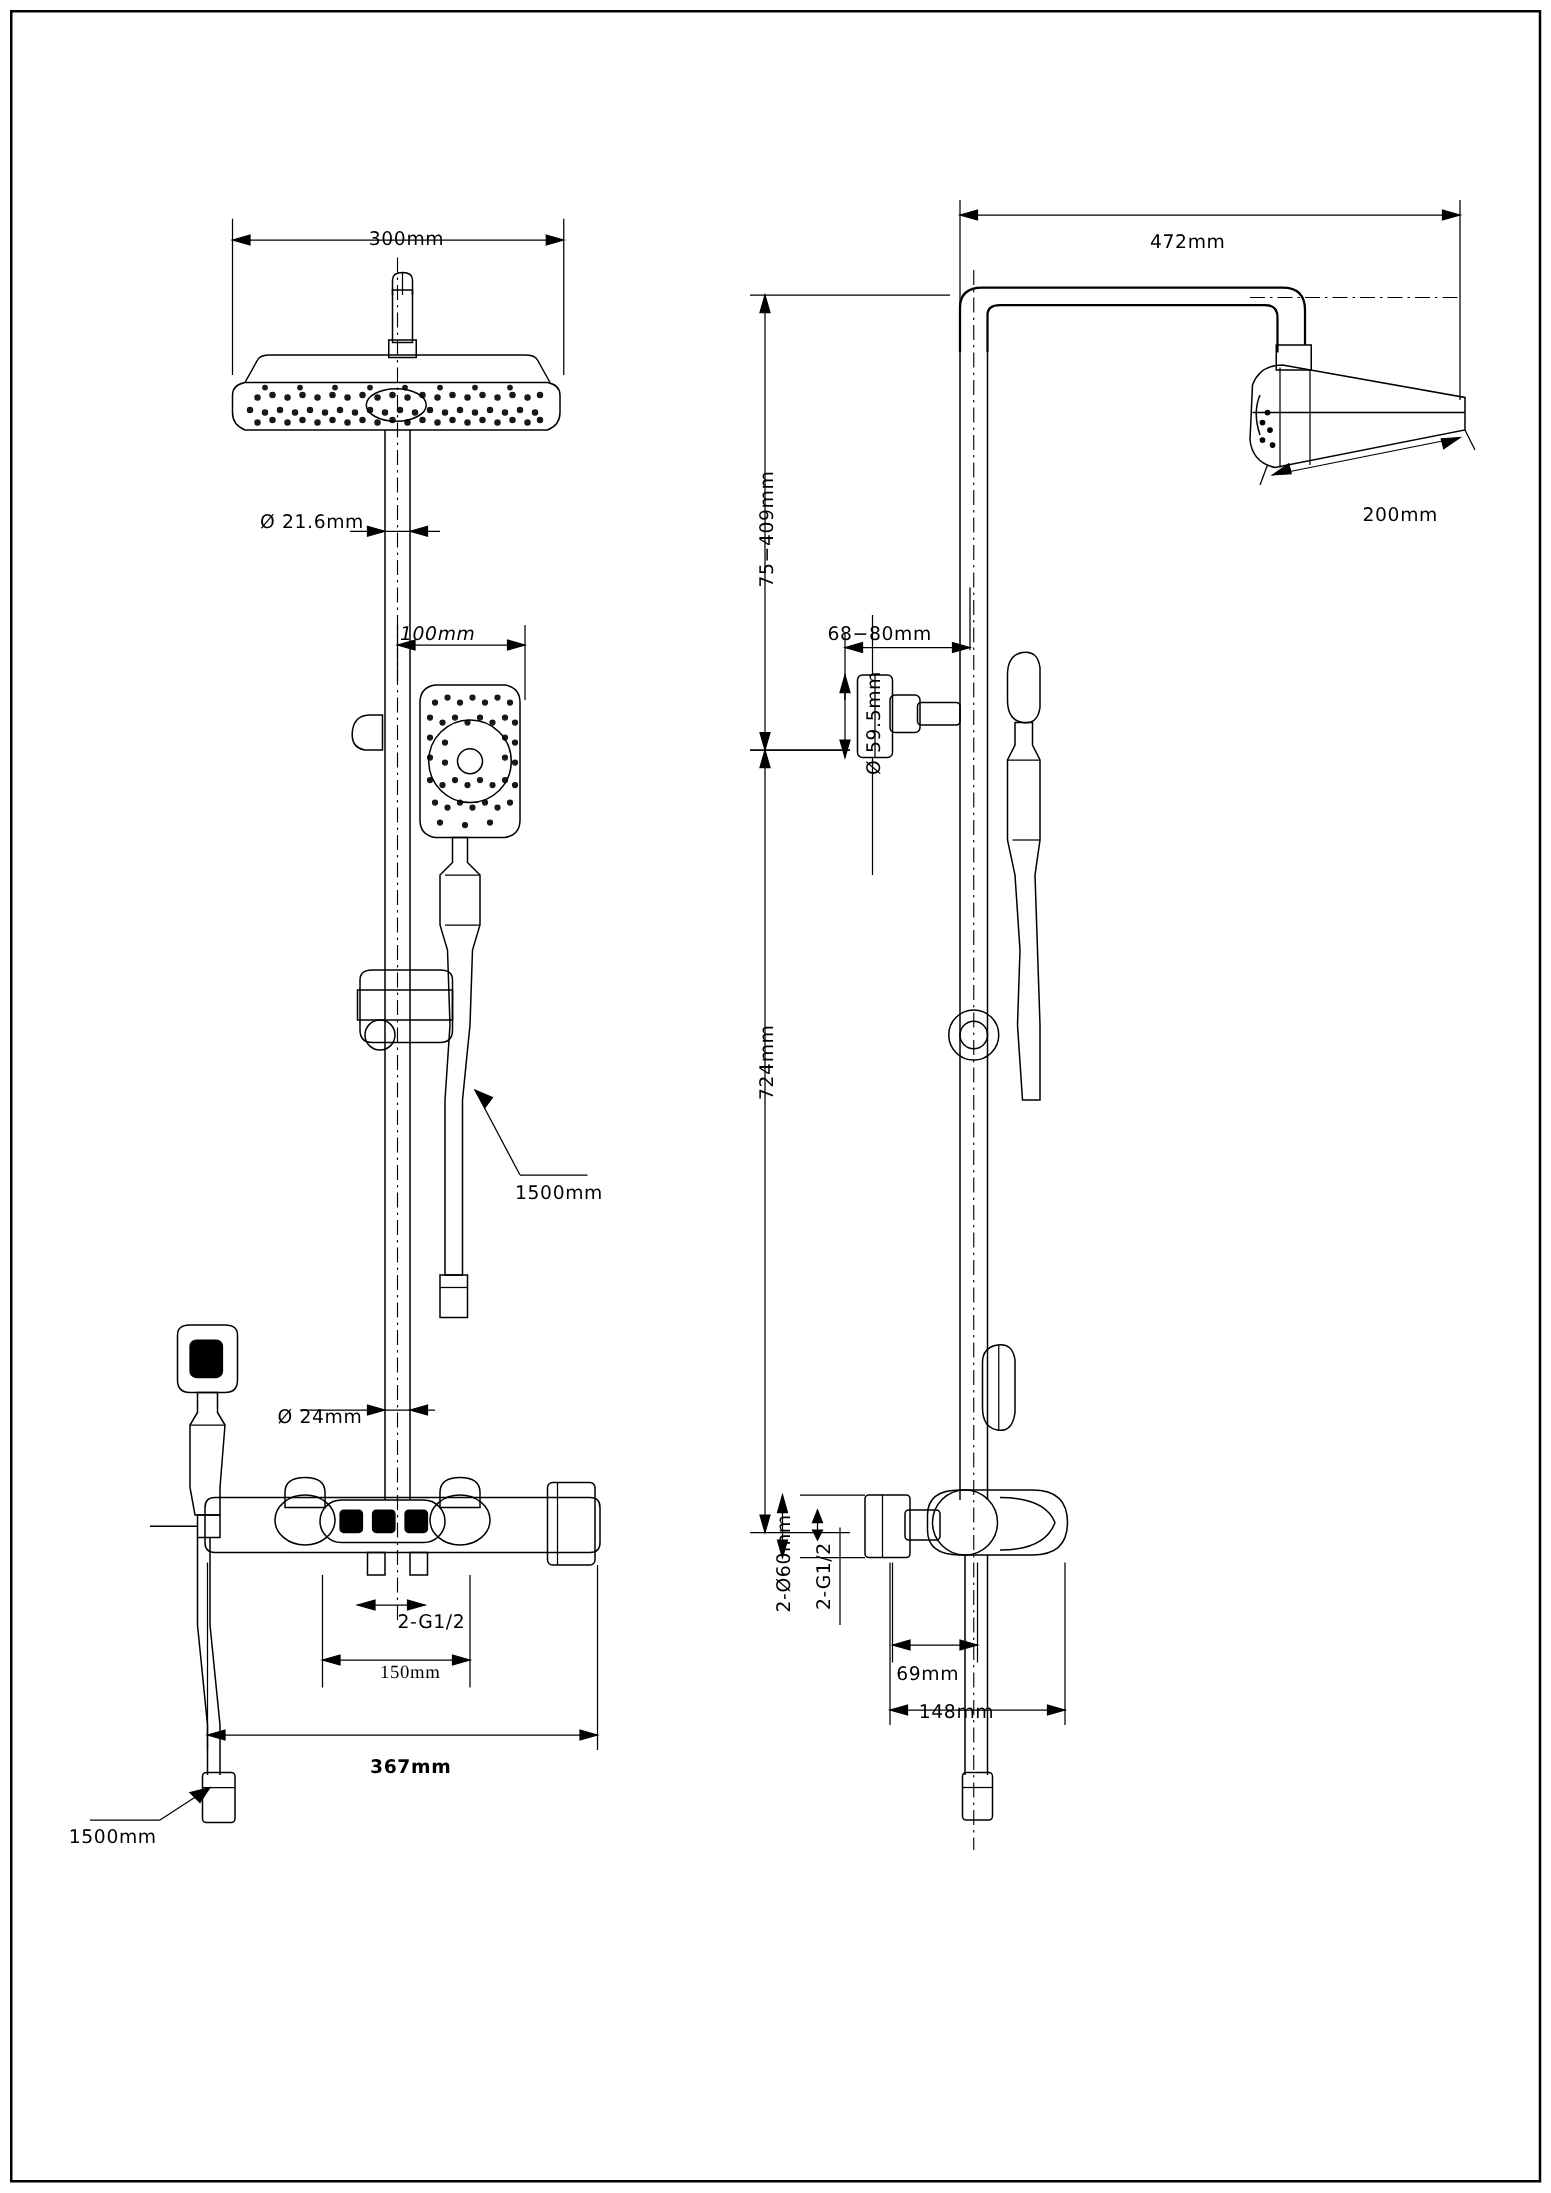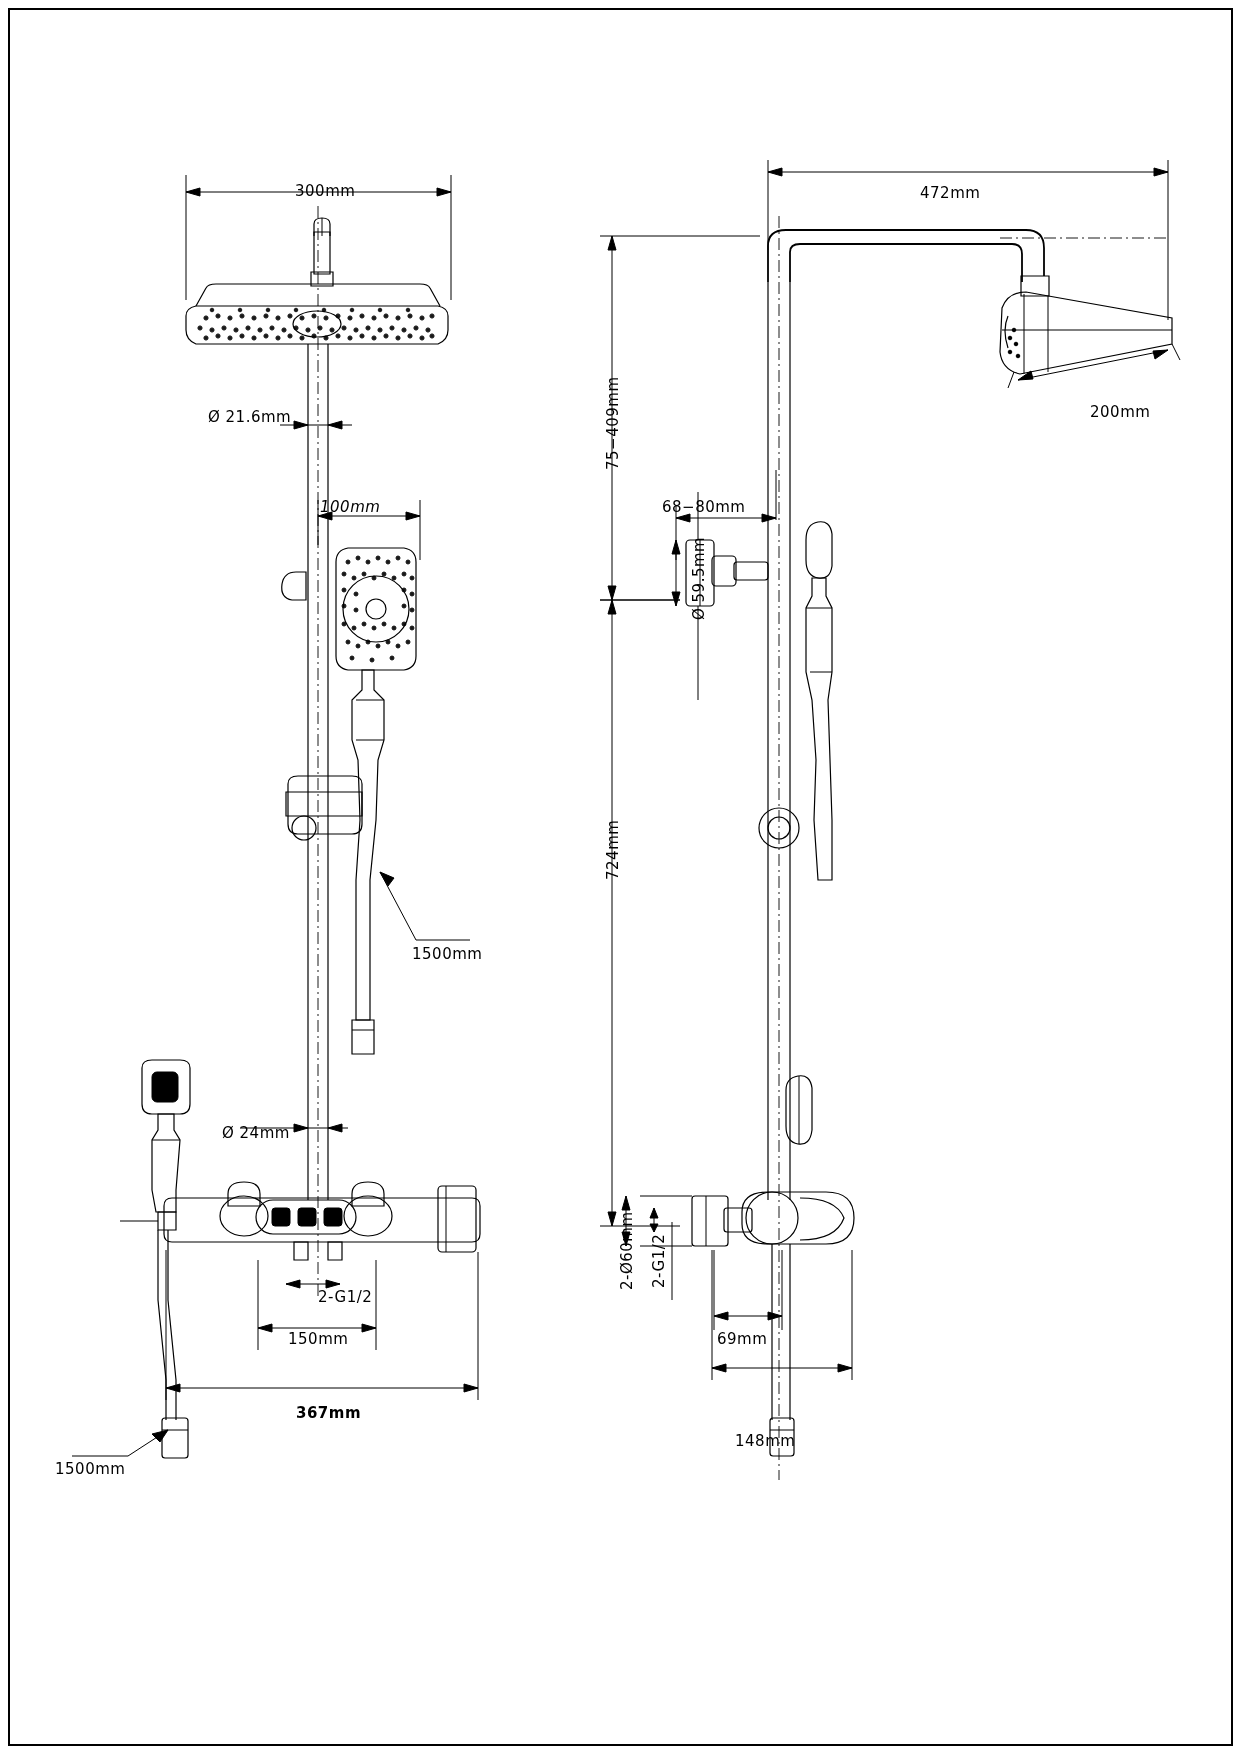--- a/index.html
+++ b/index.html
@@ -447,28 +447,28 @@
       </g>
     </g>
   </svg>
 
   <div class="dimtext" style="left:295px; top:182px;">300mm</div>
   <div class="dimtext" style="left:208px; top:408px;">Ø 21.6mm</div>
   <div class="dimtext" style="left:320px; top:498px;font-style:italic;">100mm</div>
   <div class="dimtext" style="left:412px; top:945px;">1500mm</div>
   <div class="dimtext" style="left:222px; top:1124px;">Ø 24mm</div>
   <div class="dimtext" style="left:318px; top:1288px;">2-G1/2</div>
-  <div class="dimtext" style="left:288px; top:1330px;">150mm</div>
+  <div class="dimtext" style="left:304px; top:1330px;font-family:Liberation Serif, serif;">150mm</div>
   <div class="dimtext" style="left:296px; top:1404px;font-weight:bold;">367mm</div>
   <div class="dimtext" style="left:55px; top:1460px;">1500mm</div>
 
   <div class="dimtext" style="left:920px; top:140px;margin-top:44px;">472mm</div>
   <div class="dimtext" style="left:1090px; top:403px;">200mm</div>
   <div class="dimtext vert" style="left:604px; top:470px;">75−409mm</div>
   <div class="dimtext" style="left:624px; top:498px;margin-left:38px;">68−80mm</div>
   <div class="dimtext vert" style="left:690px; top:620px;">Ø 59.5mm</div>
   <div class="dimtext vert" style="left:604px; top:880px;">724mm</div>
   <div class="dimtext vert" style="left:618px; top:1290px;">2-Ø60mm</div>
   <div class="dimtext vert" style="left:650px; top:1288px;">2-G1/2</div>
   <div class="dimtext" style="left:717px; top:1330px;">69mm</div>
-  <div class="dimtext" style="left:735px; top:1432px;">148mm</div>
+  <div class="dimtext" style="left:735px; top:1360px;">148mm</div>
 
 </div>
 
 </body></html>

